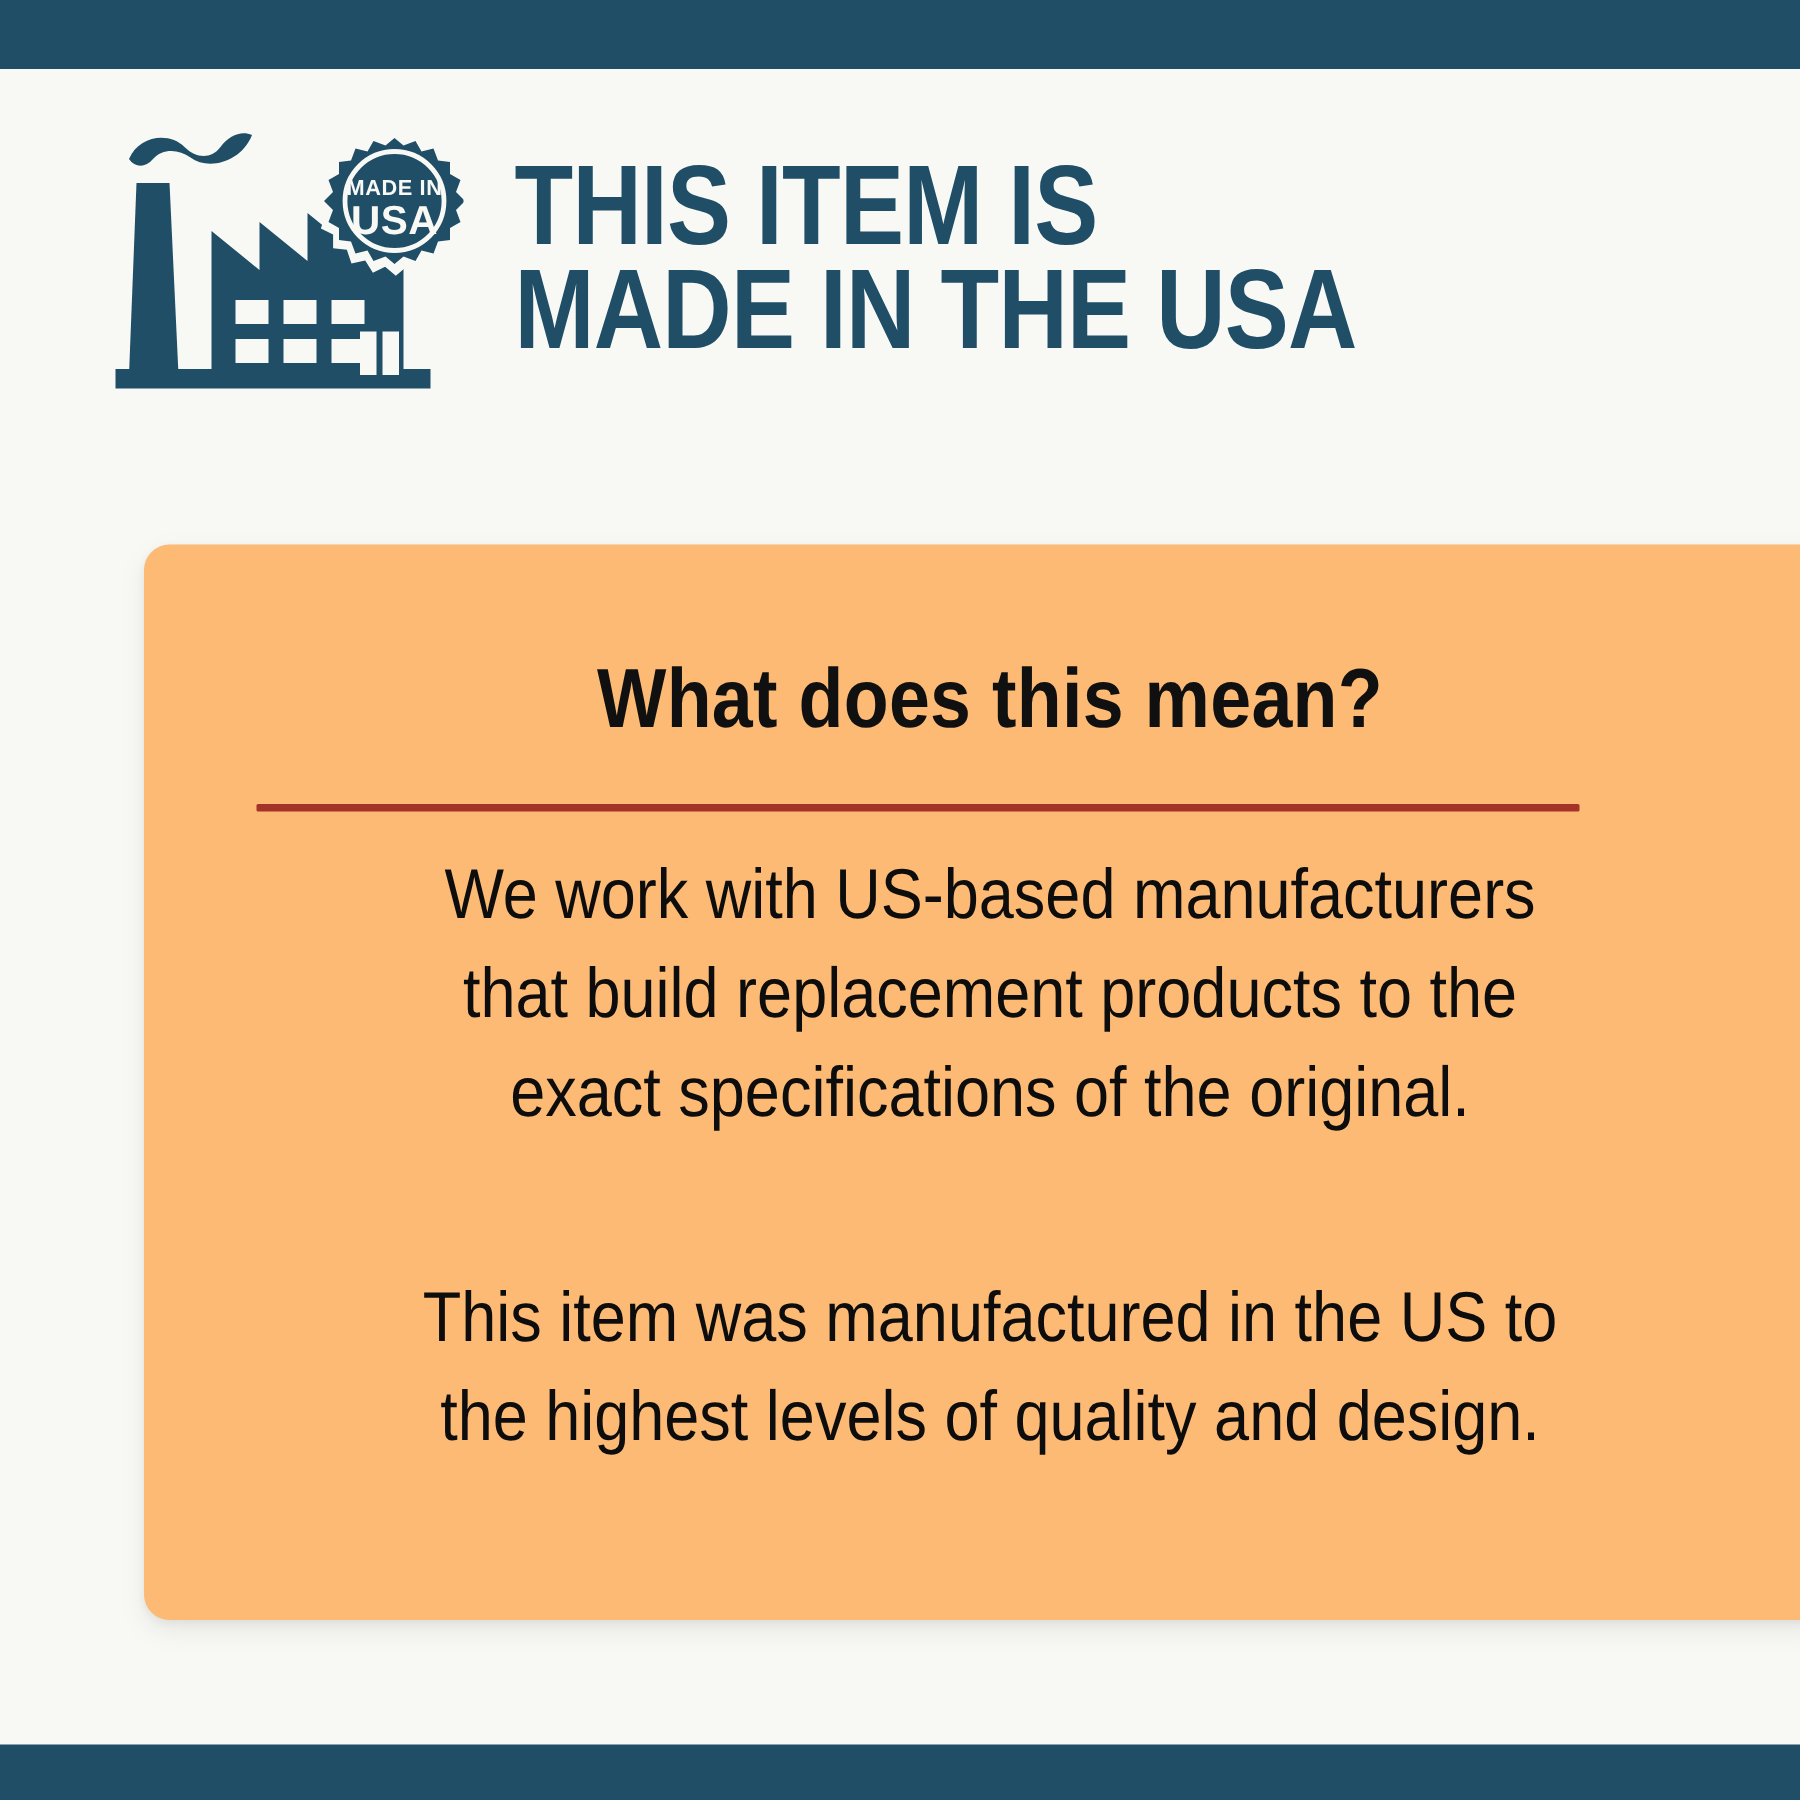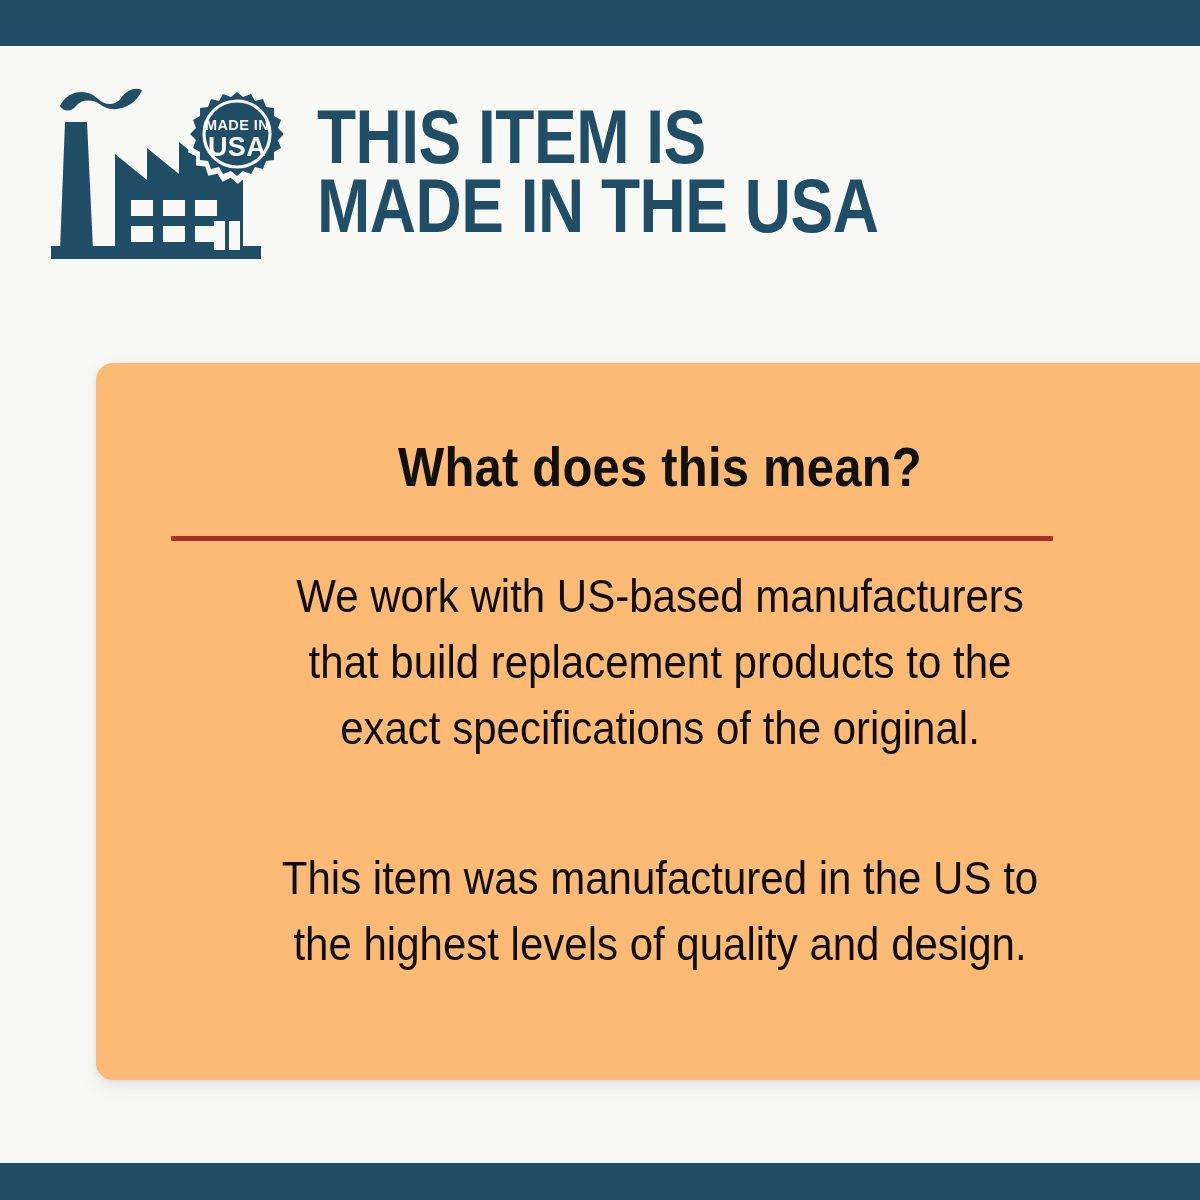--- a/index.html
+++ b/index.html
@@ -38,21 +38,21 @@
   
   #header {
     position: absolute;
     left: 0;
     top: 46px;
     width: 1200px;
     height: 250px;
     display: flex;
     align-items: center;
     justify-content: flex-start;
-    padding-left: 43px;
+    padding-left: 69px;
     box-sizing: border-box;
   }
 
   #logo-mark {
     width: 240px;
     height: 185px;
     flex: 0 0 240px;
     margin-top: 6px;
     margin-right: 34px;
   }

